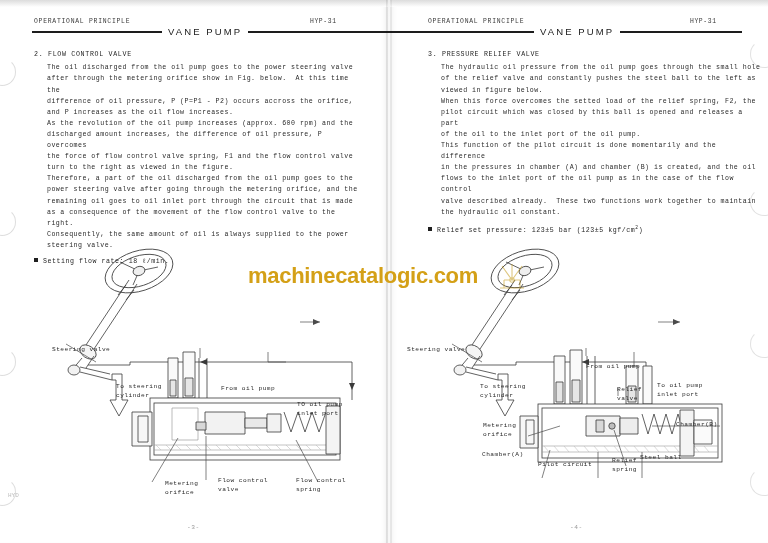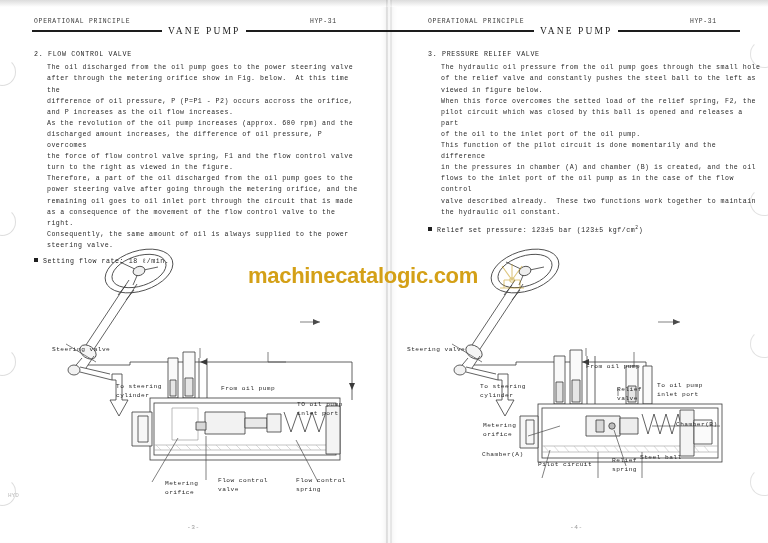--- a/index.html
+++ b/index.html
@@ -33,21 +33,21 @@
     opacity:.75;}
   .ring.r-mirror{border:1px solid #d8d8d8;border-right-color:transparent;border-top-color:transparent;}
 
   
   .hdr{position:absolute;left:0;right:0;}
   .hdr .opl{position:absolute;font-size:6.4px;letter-spacing:.75px;color:#3a3a3a;}
   .hdr .code{position:absolute;font-size:6.4px;letter-spacing:.6px;color:#3a3a3a;}
   .rulewrap{position:absolute;display:flex;align-items:center;}
   .rule{height:2px;background:#1d1d1d;flex:0 0 auto;}
   .vpname{font-size:9.5px;letter-spacing:2.1px;color:#1a1a1a;
-    padding:0 6px;white-space:nowrap;font-family:Liberation Serif, serif;}
+    padding:0 6px;white-space:nowrap;font-family:Liberation Sans, sans-serif;}
 
   
   .sect{position:absolute;}
   .sect-title{font-size:6.6px;letter-spacing:.7px;color:#262626;margin-bottom:4.4px;}
   .para{font-size:6.6px;line-height:11.1px;letter-spacing:.48px;color:#2b2b2b;
     margin-left:13px;white-space:pre-wrap;}
   .bullet{font-size:6.6px;letter-spacing:.55px;color:#262626;margin-top:7px;}
   .bullet .sq{display:inline-block;width:4px;height:4px;background:#1f1f1f;
     margin-right:5px;vertical-align:1px;}
   sup{font-size:4.6px;vertical-align:3px;}

